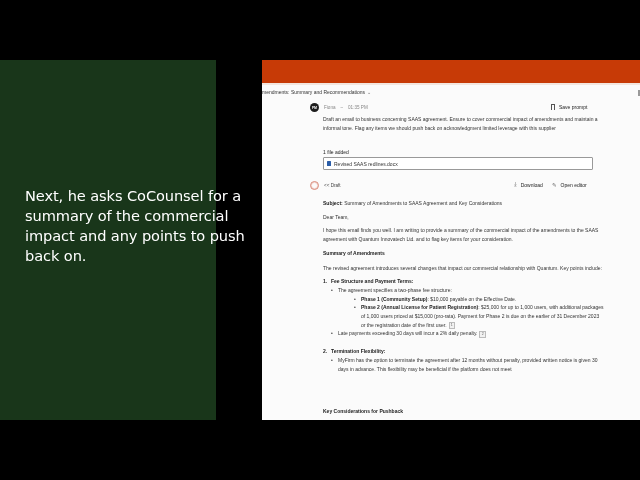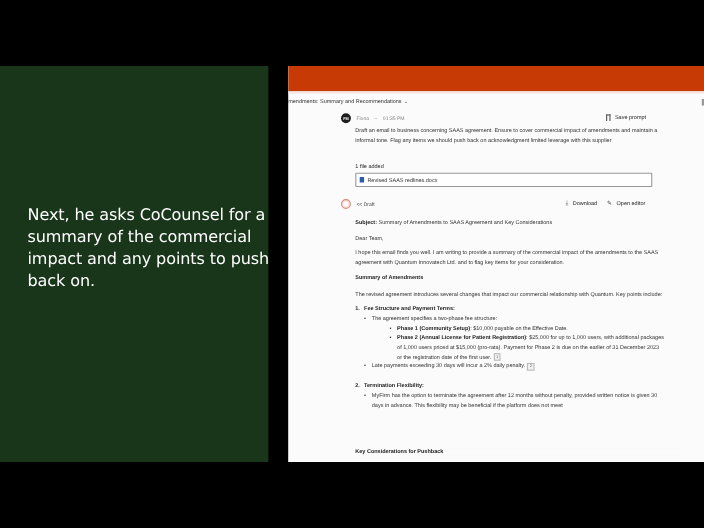--- a/index.html
+++ b/index.html
@@ -1,20 +1,20 @@
 <!DOCTYPE html>
 <html><head>
 <meta charset="utf-8">
 <style>
   * { box-sizing: border-box; margin: 0; padding: 0; }
   html, body { width: 640px; height: 480px; background: #000; overflow: hidden; }
   body { position: relative; font-family: "Liberation Sans", sans-serif; }
   .stage { position: absolute; left: 0; top: 60px; width: 640px; height: 360px; }
   .left-panel {
-    position: absolute; left: 0; top: 0; width: 244px; height: 360px;
+    position: absolute; left: 0; top: 0; width: 216px; height: 360px;
     background: #19361a;
   }
   .caption {
     position: absolute; left: 25px; top: 126px; width: 230px;
     color: #ffffff; font-family: "DejaVu Sans", sans-serif;
     font-size: 14.6px; line-height: 20px; letter-spacing: -0.1px;
   }
   .right-panel {
     position: absolute; left: 262px; top: 0; width: 378px; height: 360px;
     background: #fbfbfb; overflow: hidden;

